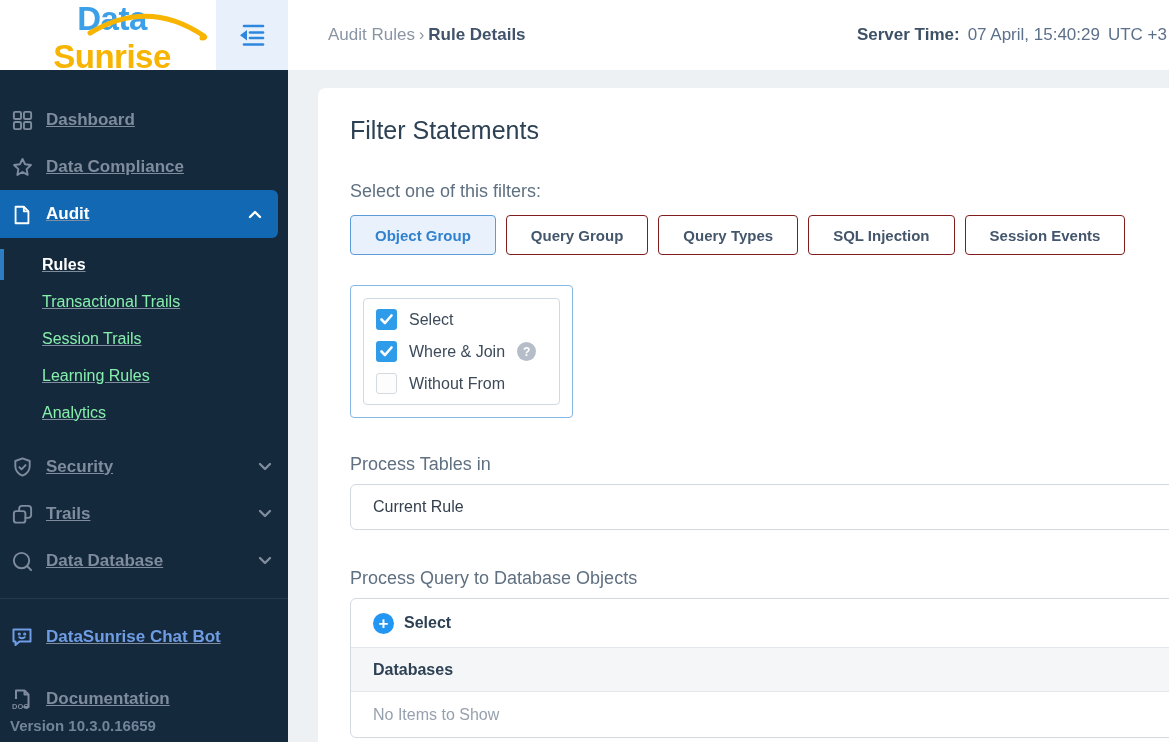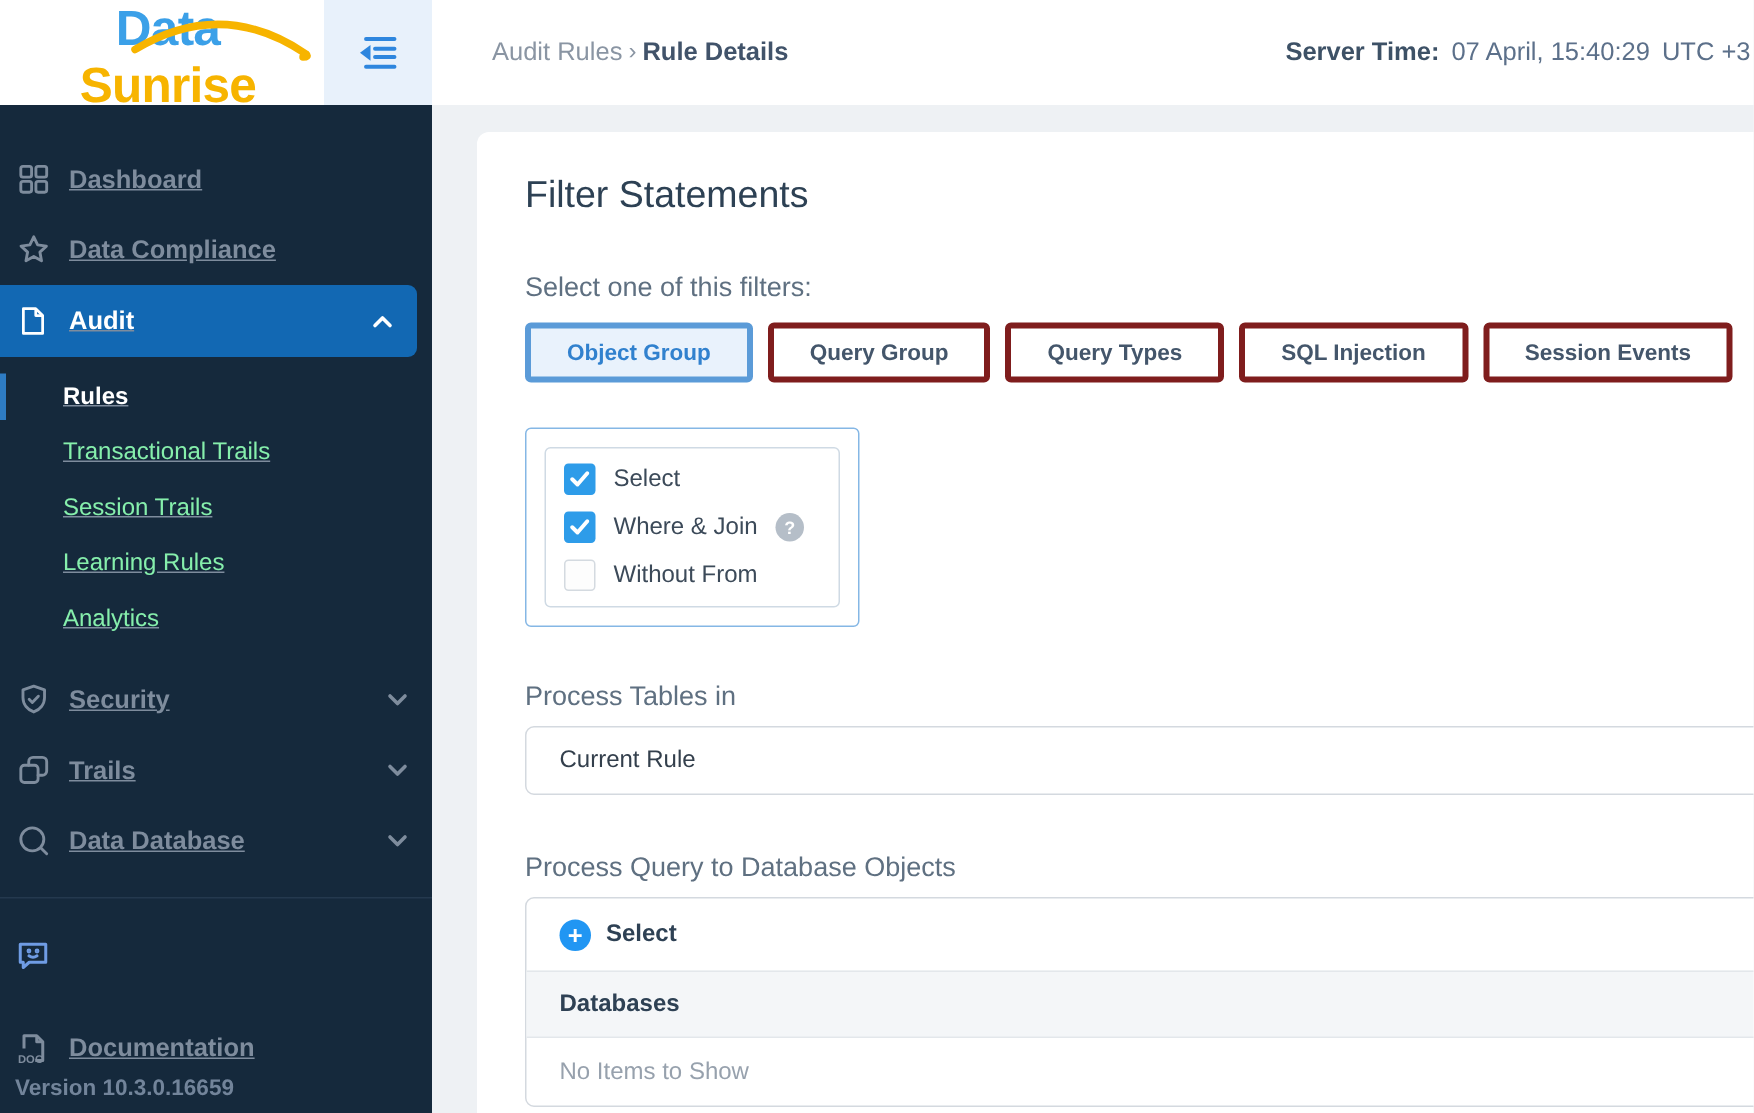--- a/index.html
+++ b/index.html
@@ -25,21 +25,21 @@
   .st-label { color:#3d5166; font-weight:600; }
   .st-value, .st-zone { color:#5c708a; }
 
   
   .sidebar { position:absolute; left:0; top:70px; width:288px; height:672px;
     background:#15293c; color:#7e8c9d;text-decoration:underline; }
   .nav { padding-top:26px; }
   .nav-item { height:47px; display:flex; align-items:center; padding:0 16px 0 10px;
     font-size:17px; font-weight:600; cursor:pointer; position:relative; }
   .nav-item .nav-icon { width:24px; height:24px; margin-right:12px; flex:0 0 24px;
-    display:flex; align-items:center; justify-content:center; }
+    display:flex; align-items:flex-end; justify-content:center; }
   .nav-item .chev { margin-left:auto; display:flex; align-items:center; }
   .nav-item.active { background:#1268b3; color:#ffffff; margin-right:10px;
     border-radius:0 6px 6px 0; height:48px; }
   .subnav { padding:8px 0 12px 0; }
   .sub-item { height:37px; display:flex; align-items:center; padding-left:42px;
     font-size:16px; font-weight:400; color:#86efac; cursor:pointer; position:relative; }
   .sub-item.active { color:#ffffff; font-weight:600; }
   .sub-item.active::before { content:""; position:absolute; left:0; top:3px;
     width:4px; height:31px; background:#2e7cc4; }
   .side-divider { border:none; border-top:1px solid #24394e; margin:14px 0 6px 0; }
@@ -50,21 +50,21 @@
 
   
   .main-bg { position:absolute; left:288px; top:70px; right:0; bottom:0; background:#eef1f4; }
   .card { position:absolute; left:318px; top:88px; right:0; bottom:-10px;
     background:#ffffff; border-radius:8px 0 0 0; padding:28px 0 0 32px; overflow:hidden; }
   .page-title { font-size:25px; font-weight:500; color:#2d4154; }
   .field-label { font-size:18px; color:#5f7081; }
   .filters-label { margin-top:36px; }
   .tabs-row { margin-top:13px; display:flex; gap:10px; }
   .tab { height:40px; padding:0 24px; font-size:15px; font-weight:600;
-    background:#ffffff; border:4px solid #7f1d1d; border-radius:4px;
+    background:#ffffff; border:1px solid #7f1d1d; border-radius:4px;
     color:#44566b; cursor:pointer; font-family:inherit; }
   .tab.active { background:#e9f2fc; border-color:#5b9bd8; color:#3181ce; }
 
   .chk-outer { margin-top:30px; width:223px; border:1px solid #85b7e5;
     border-radius:4px; padding:12px; }
   .chk-inner { border:1px solid #cfdae4; border-radius:4px; padding:10px 12px;
     display:flex; flex-direction:column; gap:11px; }
   .chk-row { display:flex; align-items:center; gap:12px; }
   .checkbox { width:21px; height:21px; border-radius:3px; flex:0 0 21px;
     display:flex; align-items:center; justify-content:center; cursor:pointer; }
@@ -237,20 +237,21 @@
 
     <div class="nav-item chatbot">
       <span class="nav-icon">
         <svg width="24" height="24" viewBox="0 0 24 24" fill="none" stroke="currentColor" stroke-width="2" stroke-linejoin="round" stroke-linecap="round">
           <path d="M3.5 4.5h17v12h-11l-4 3.5v-3.5h-2z"></path>
           <circle cx="9.3" cy="9" r="0.6" fill="currentColor"></circle>
           <circle cx="14.7" cy="9" r="0.6" fill="currentColor"></circle>
           <path d="M9.3 12.2q2.7 2 5.4 0"></path>
         </svg>
       </span>
+      <span>DataSunrise Chat Bot</span>
     </div>
 
     <div class="nav-item docs">
       <span class="nav-icon">
         <svg width="24" height="24" viewBox="0 0 24 24" fill="none" stroke="currentColor" stroke-width="2" stroke-linejoin="round">
           <path d="M6 12V3.5h8.5l4 4V20h-5"></path>
           <path d="M14.5 3.5v4h4"></path>
           <text x="2" y="21.5" font-size="7.5" font-weight="bold" fill="currentColor" stroke="none">DOC</text>
         </svg>
       </span>

